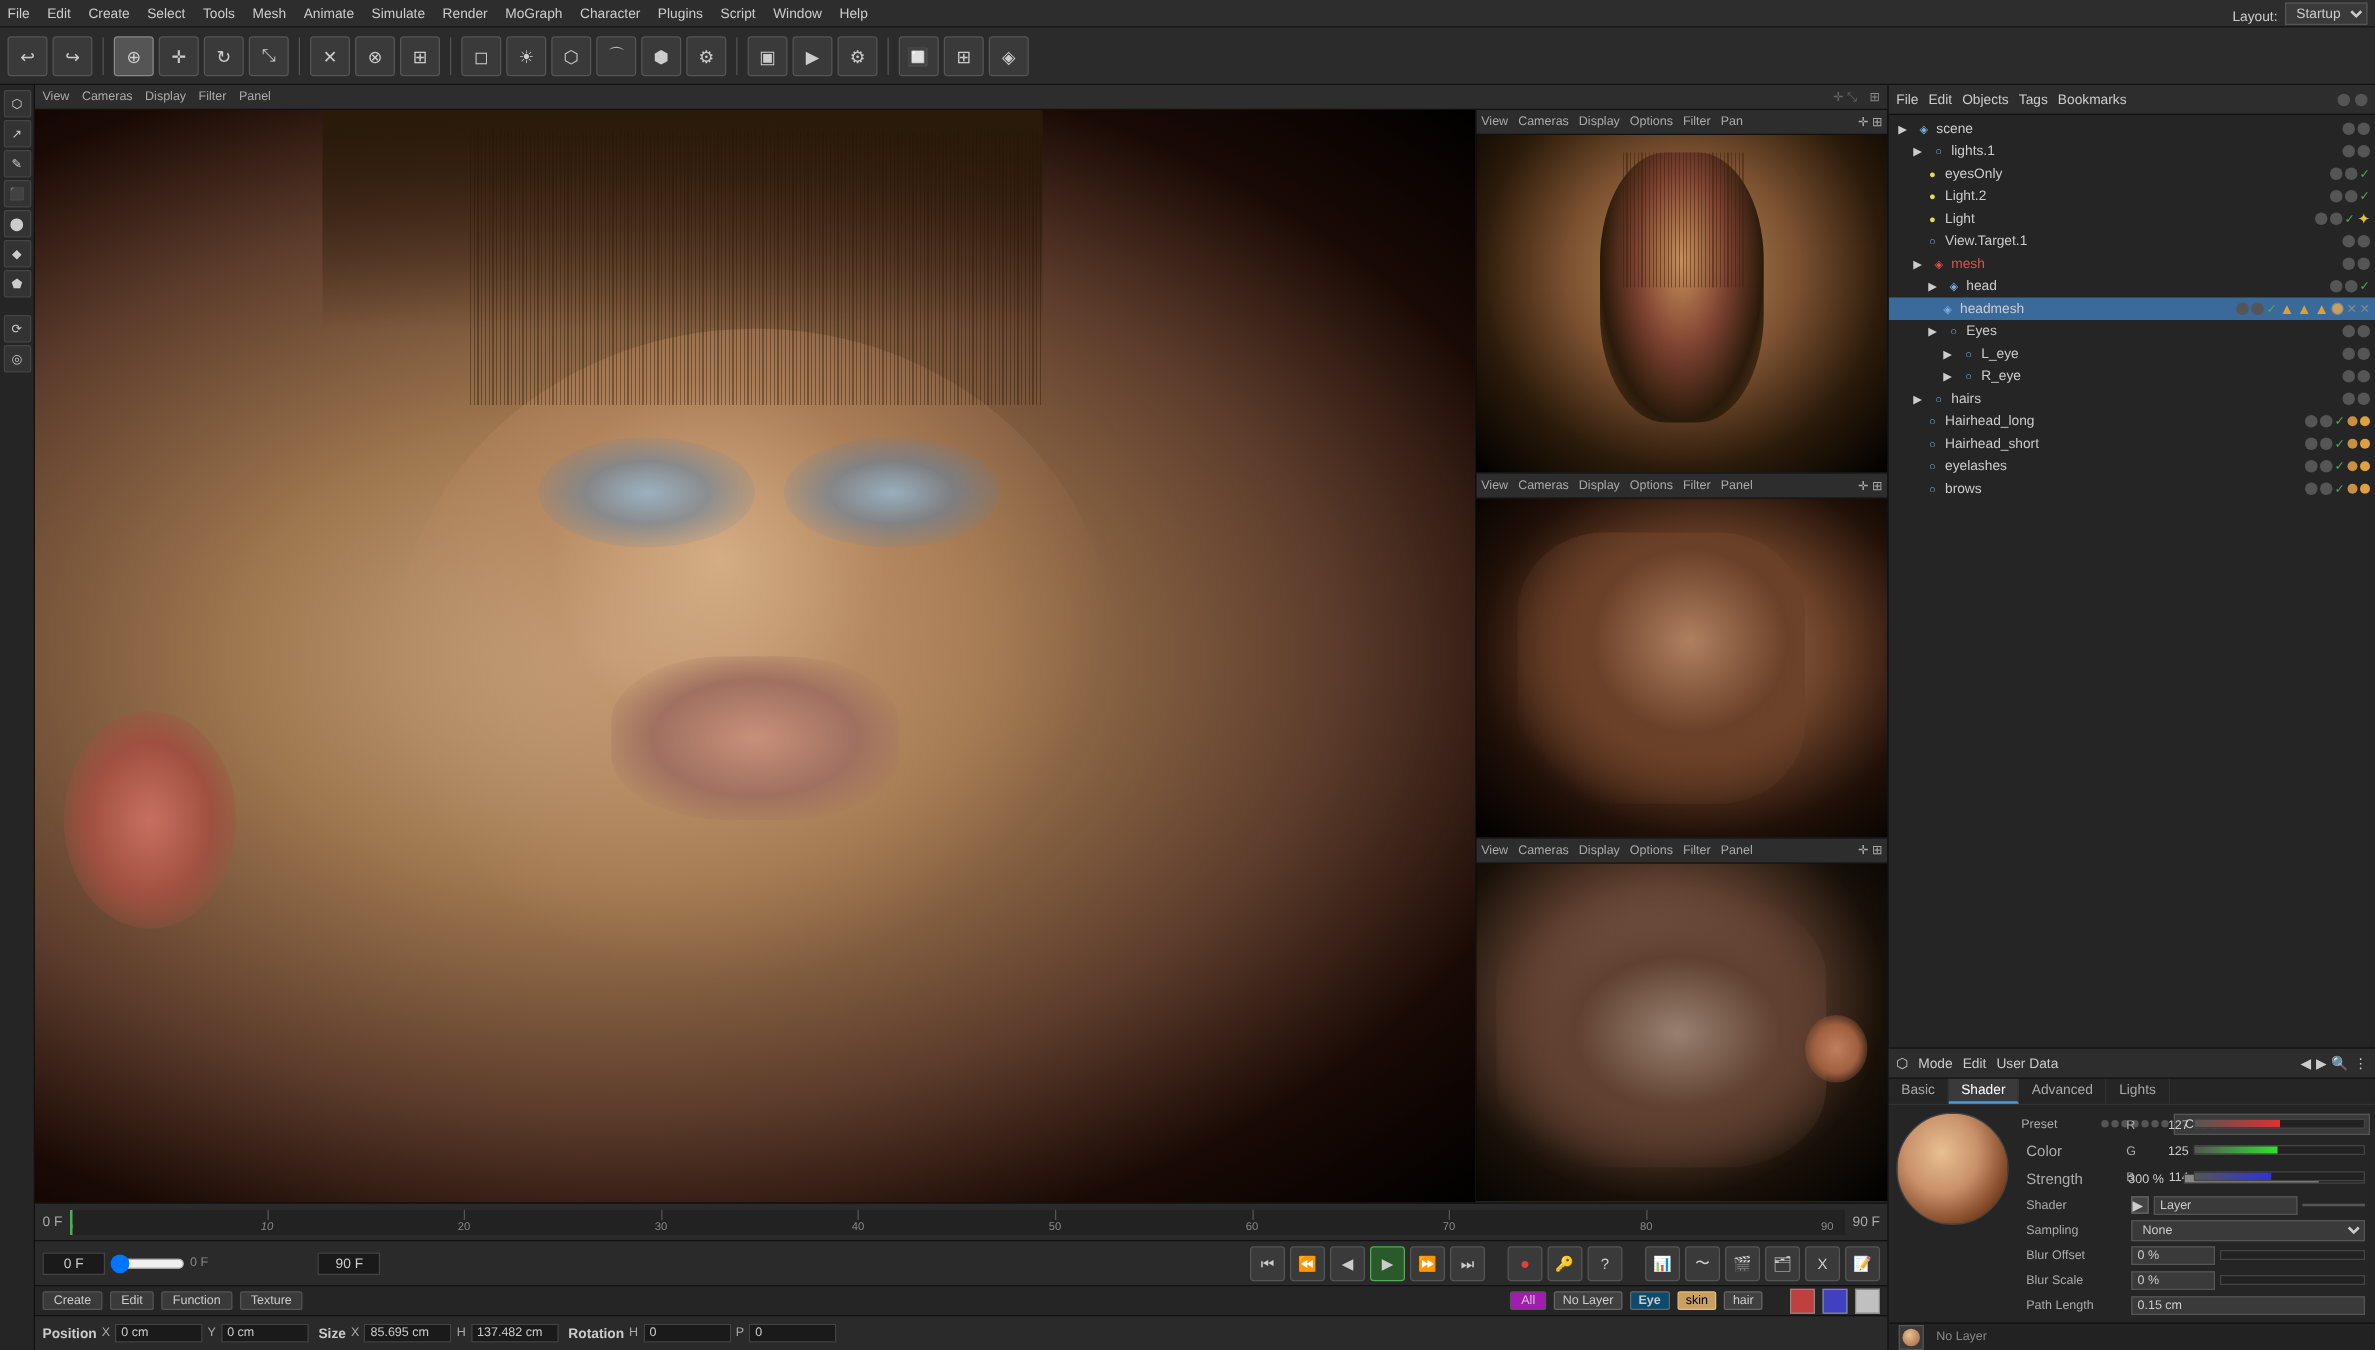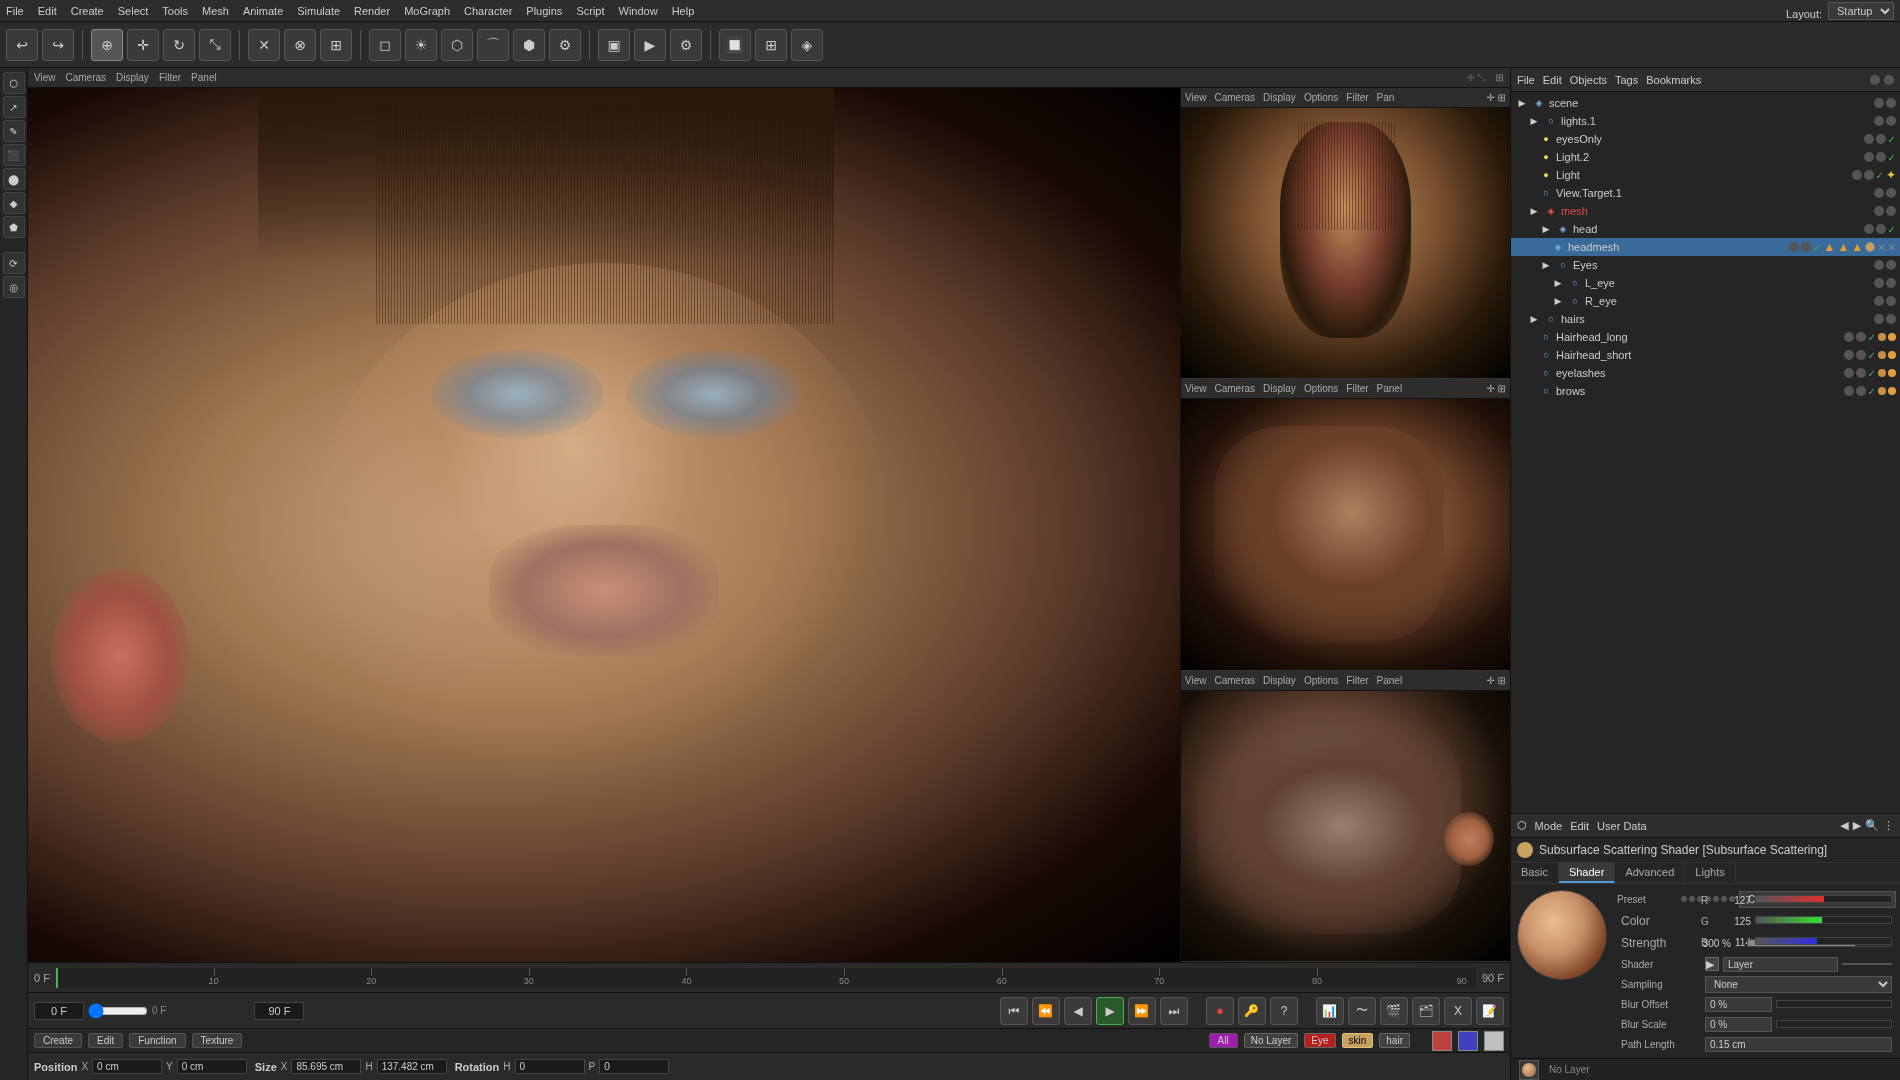--- a/index.html
+++ b/index.html
@@ -122,21 +122,21 @@
     
     ::-webkit-scrollbar { width: 8px; height: 8px; }
     ::-webkit-scrollbar-track { background: #1a1a1a; }
     ::-webkit-scrollbar-thumb { background: #555; border-radius: 4px; }
 
     
     #status-bar { height: 22px; background: #222; border-top: 1px solid #111; display: flex; align-items: center; padding: 0 8px; gap: 10px; flex-shrink: 0; }
     .status-item { font-size: 10px; color: #888; }
 
     .no-layer-badge { background: #404040; border: 1px solid #666; padding: 1px 6px; border-radius: 2px; font-size: 10px; color: #ccc; cursor: pointer; }
-    .eye-badge { background: #b91c1c; border: 1px solid #666; padding: 1px 6px; border-radius: 2px; font-size: 10px; color: #ccc; cursor: pointer; }
+    .eye-badge { background: #0c4a6e; border: 1px solid #666; padding: 1px 6px; border-radius: 2px; font-size: 10px; color: #ccc; cursor: pointer; font-weight: bold; }
     .skin-badge { background: #c8a060; border: 1px solid #e0c080; padding: 1px 6px; border-radius: 2px; font-size: 10px; color: #000; cursor: pointer; }
     .hair-badge { background: #404040; border: 1px solid #666; padding: 1px 6px; border-radius: 2px; font-size: 10px; color: #ccc; cursor: pointer; }
 
     .triangle-icon { color: #e0a030; font-size: 12px; }
     .cross-icon { color: #888; font-size: 10px; }
   </style>
 </head>
 <body>
 
 <div id="menu-bar">
@@ -594,24 +594,20 @@
         <span>Edit</span>
         <span>User Data</span>
         <span style="margin-left:auto; display:flex; gap:4px;">
           <span>◀</span>
           <span>▶</span>
           <span>🔍</span>
           <span>⋮</span>
         </span>
       </div>
 
-      <div id="shader-title">
-        <div class="shader-icon"></div>
-        <span>Subsurface Scattering Shader [Subsurface Scattering]</span>
-      </div>
 
       <div id="shader-tabs">
         <div class="shader-tab">Basic</div>
         <div class="shader-tab active">Shader</div>
         <div class="shader-tab">Advanced</div>
         <div class="shader-tab">Lights</div>
       </div>
 
       <div id="shader-content">
 

